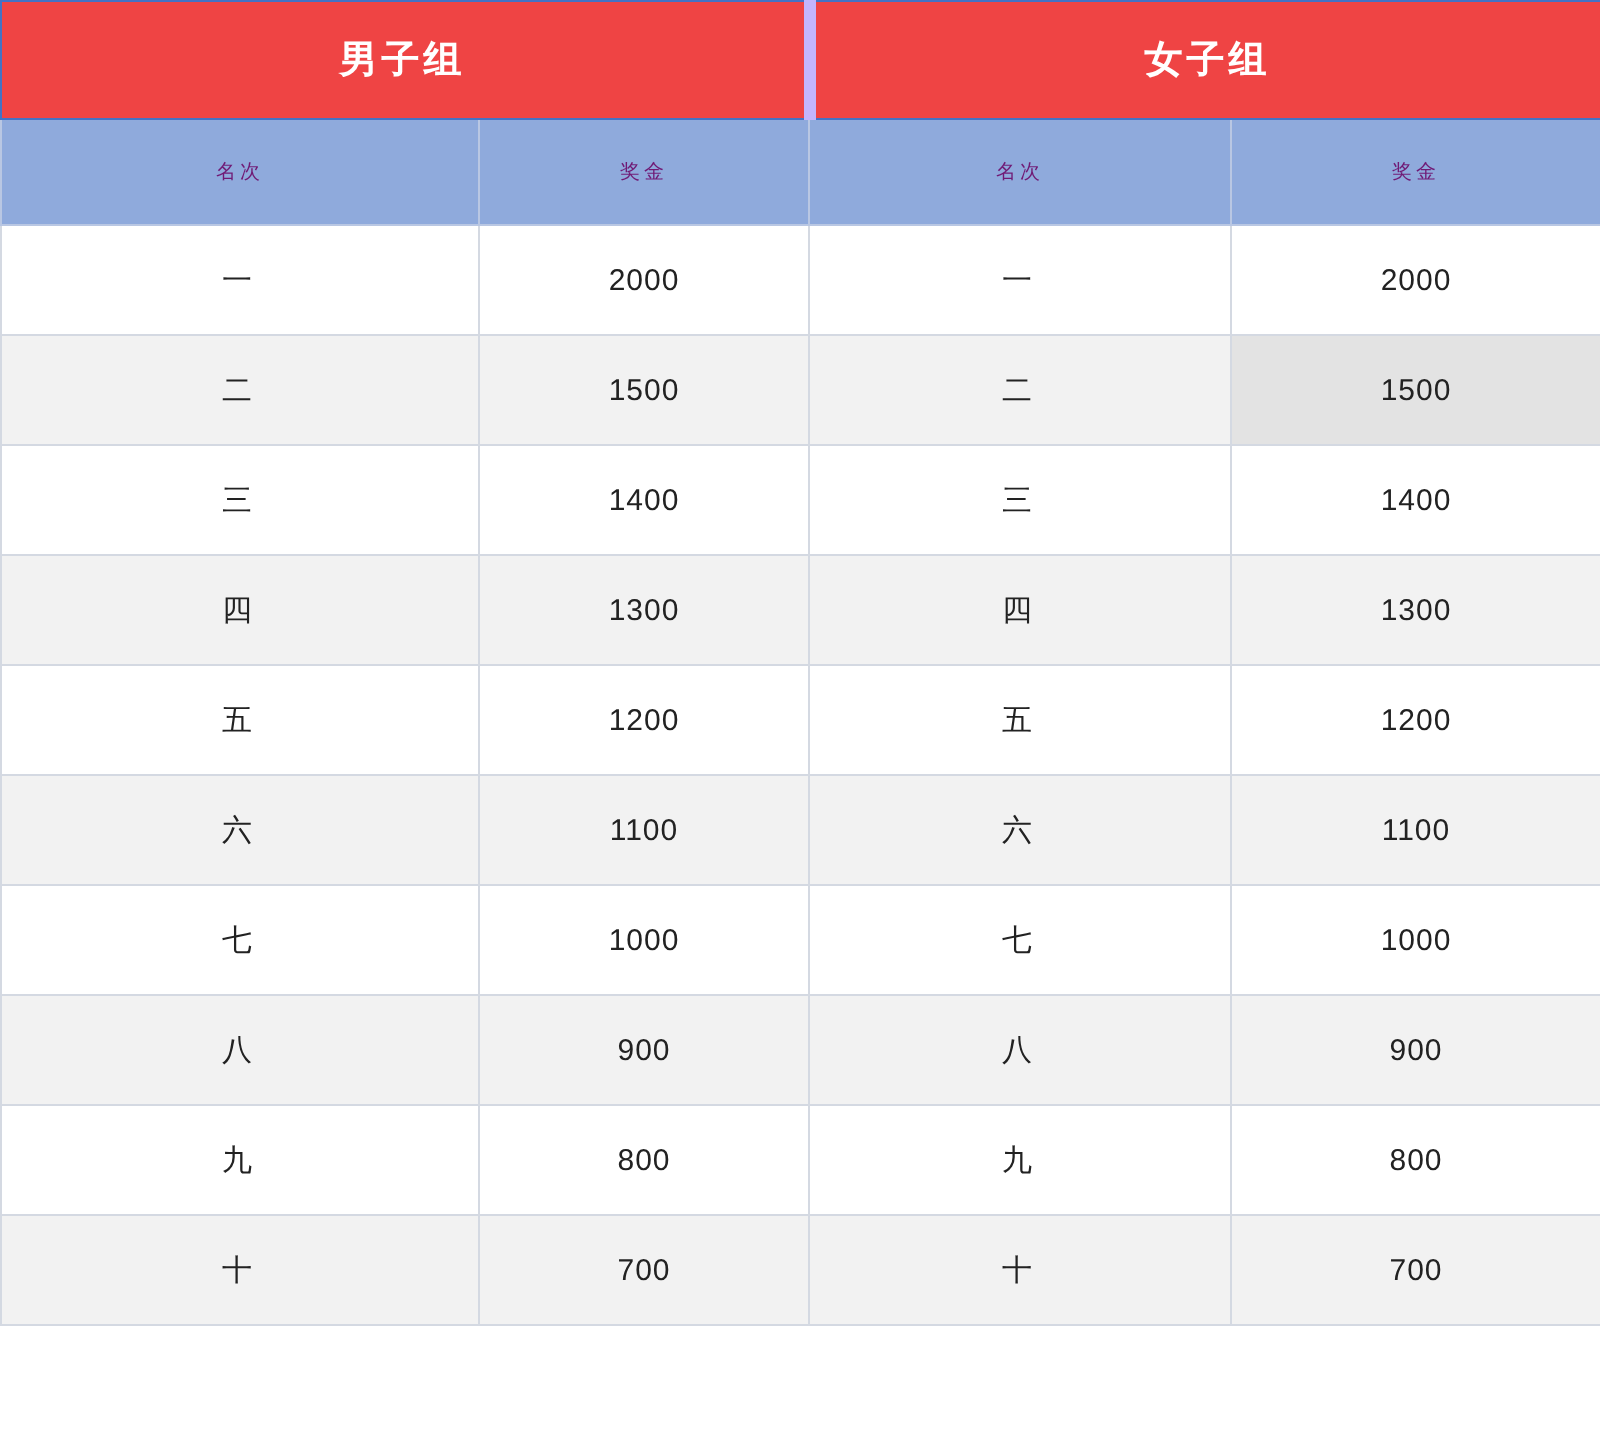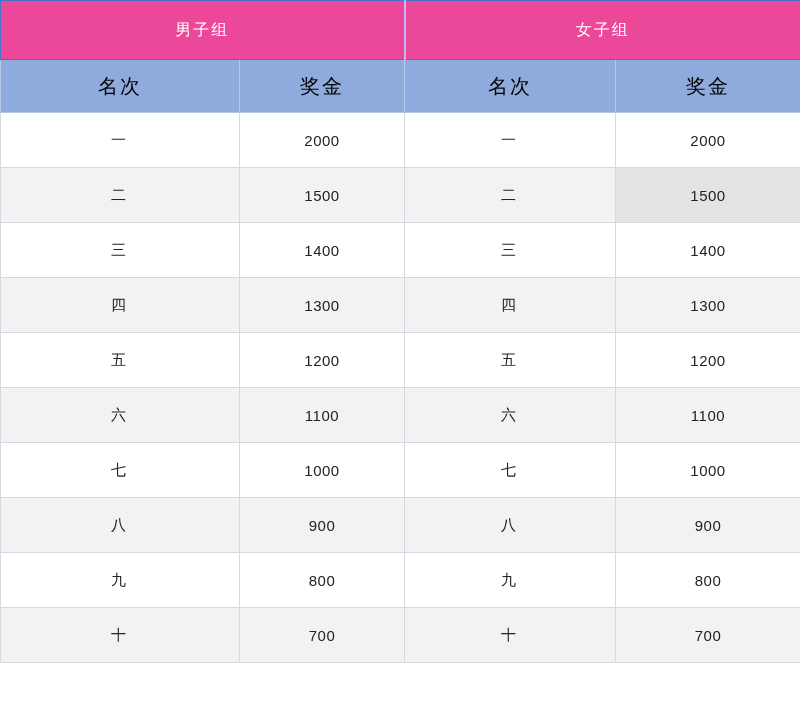--- a/index.html
+++ b/index.html
@@ -25,36 +25,36 @@
   table.prize-table col.c-prize-w { width: 185px; }
 
   th, td {
     text-align: center;
     vertical-align: middle;
     border: 1px solid #d4d9e2;
     padding: 0;
   }
 
   tr.group-header th {
-    background: #ec4899;
+    background: #ef4444;
     color: #ffffff;
-    font-size: 16px;
-    font-weight: normal;
+    font-size: 19px;
+    font-weight: bold;
     height: 58px;
     letter-spacing: 2px;
     border: 1px solid #4472c4;
   }
   tr.group-header th.divider-left {
-    border-left: 2px solid #c4b5fd;
+    border-left: 6px solid #c4b5fd;
   }
 
   tr.col-header th {
     background: #8faadc;
-    color: #000000;
-    font-size: 20px;
+    color: #701a75;
+    font-size: 10px;
     font-weight: normal;
     height: 52px;
     letter-spacing: 2px;
     border: 1px solid #b9c7e3;
   }
 
   tbody tr td {
     height: 54px;
     font-size: 15px;
     letter-spacing: 1px;

